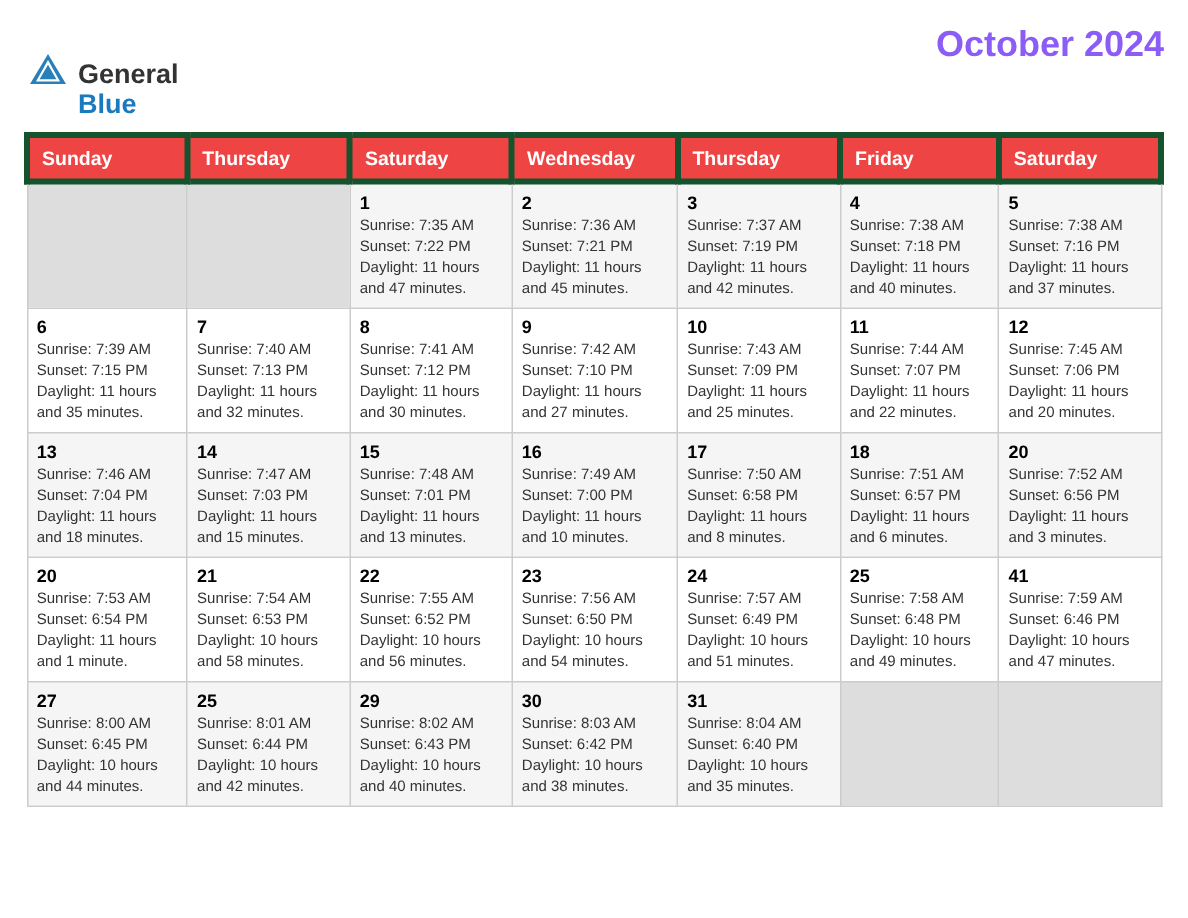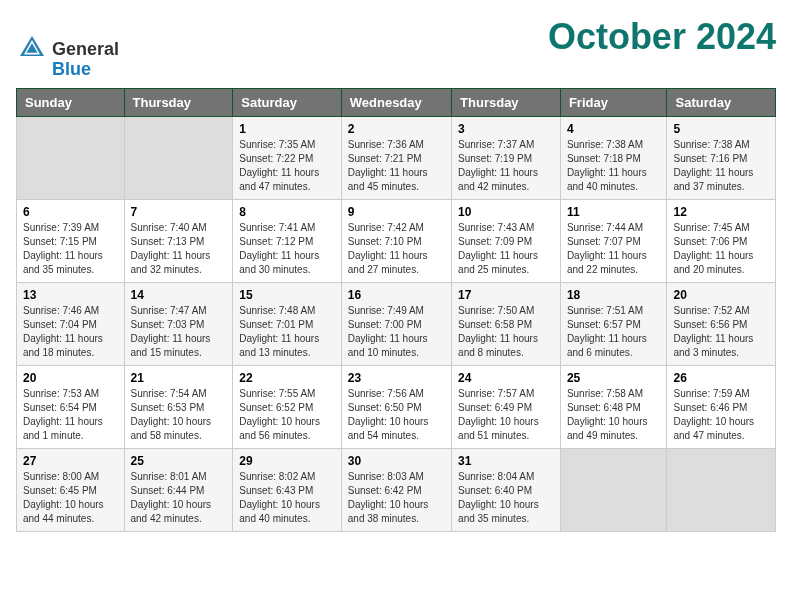--- a/index.html
+++ b/index.html
@@ -30,41 +30,41 @@
     .logo-text .general { color: #333; }
     .logo-text .blue { color: #1a7abf; }
     .logo-icon {
       width: 32px;
       height: 32px;
     }
     .title-block {
       text-align: right;
     }
     .month-title {
-      font-size: 36px;
-      font-weight: bold;
-      color: #0f766e;
+      font-size: 24px;
+      font-weight: bold;
+      color: #8b5cf6;
     }
     .location {
       font-size: 15px;
       color: #555;
     }
     table {
       width: 100%;
       border-collapse: collapse;
       font-size: 11px;
     }
     thead tr th {
-      background-color: #737373;
+      background-color: #ef4444;
       color: #fff;
       text-align: left;
       padding: 6px 8px;
       font-size: 13px;
       font-weight: bold;
-      border: 1px solid #14532d;
+      border: 4px solid #14532d;
     }
     tbody tr td {
       border: 1px solid #ccc;
       vertical-align: top;
       padding: 5px 6px;
       min-height: 80px;
       width: 113px;
       background: #fff;
     }
     tbody tr:nth-child(odd) td {
@@ -224,21 +224,21 @@
         </td>
         <td>
           <span class="day-number">24</span>
           <div class="day-info">Sunrise: 7:57 AM<br>Sunset: 6:49 PM<br>Daylight: 10 hours and 51 minutes.</div>
         </td>
         <td>
           <span class="day-number">25</span>
           <div class="day-info">Sunrise: 7:58 AM<br>Sunset: 6:48 PM<br>Daylight: 10 hours and 49 minutes.</div>
         </td>
         <td>
-          <span class="day-number">26</span>
+          <span class="day-number">41</span>
           <div class="day-info">Sunrise: 7:59 AM<br>Sunset: 6:46 PM<br>Daylight: 10 hours and 47 minutes.</div>
         </td>
       </tr>
       <tr>
         <td>
           <span class="day-number">27</span>
           <div class="day-info">Sunrise: 8:00 AM<br>Sunset: 6:45 PM<br>Daylight: 10 hours and 44 minutes.</div>
         </td>
         <td>
           <span class="day-number">25</span>

